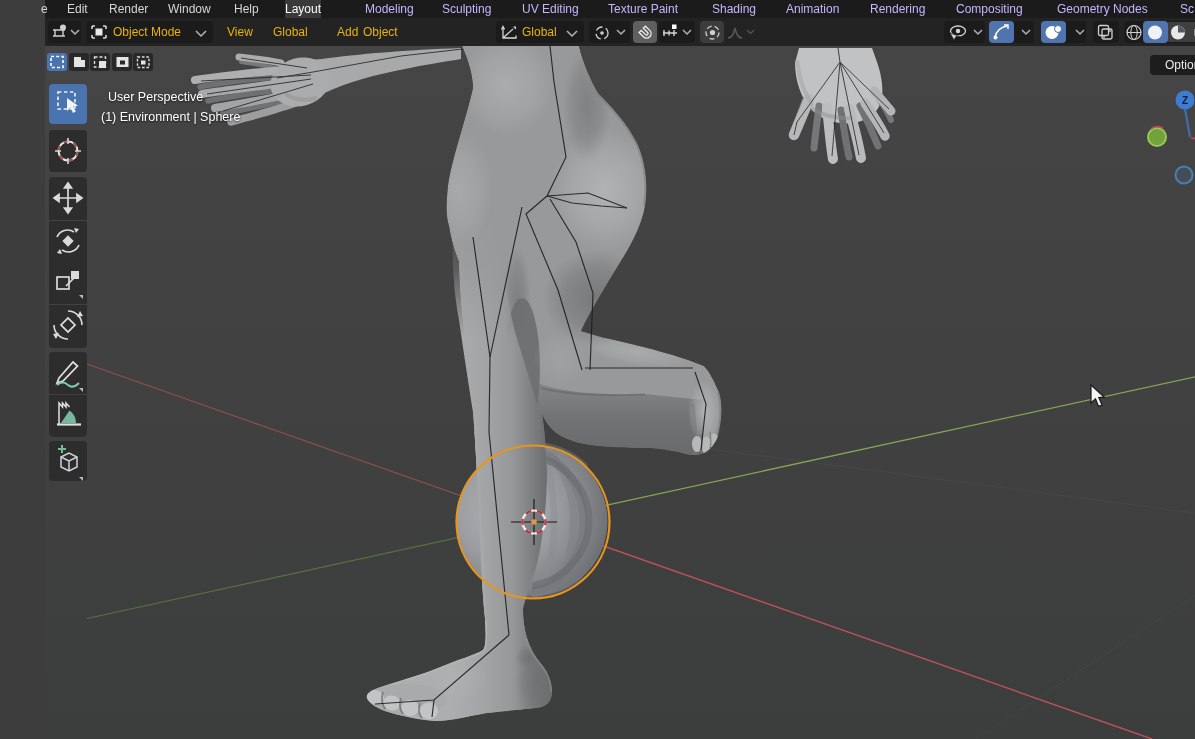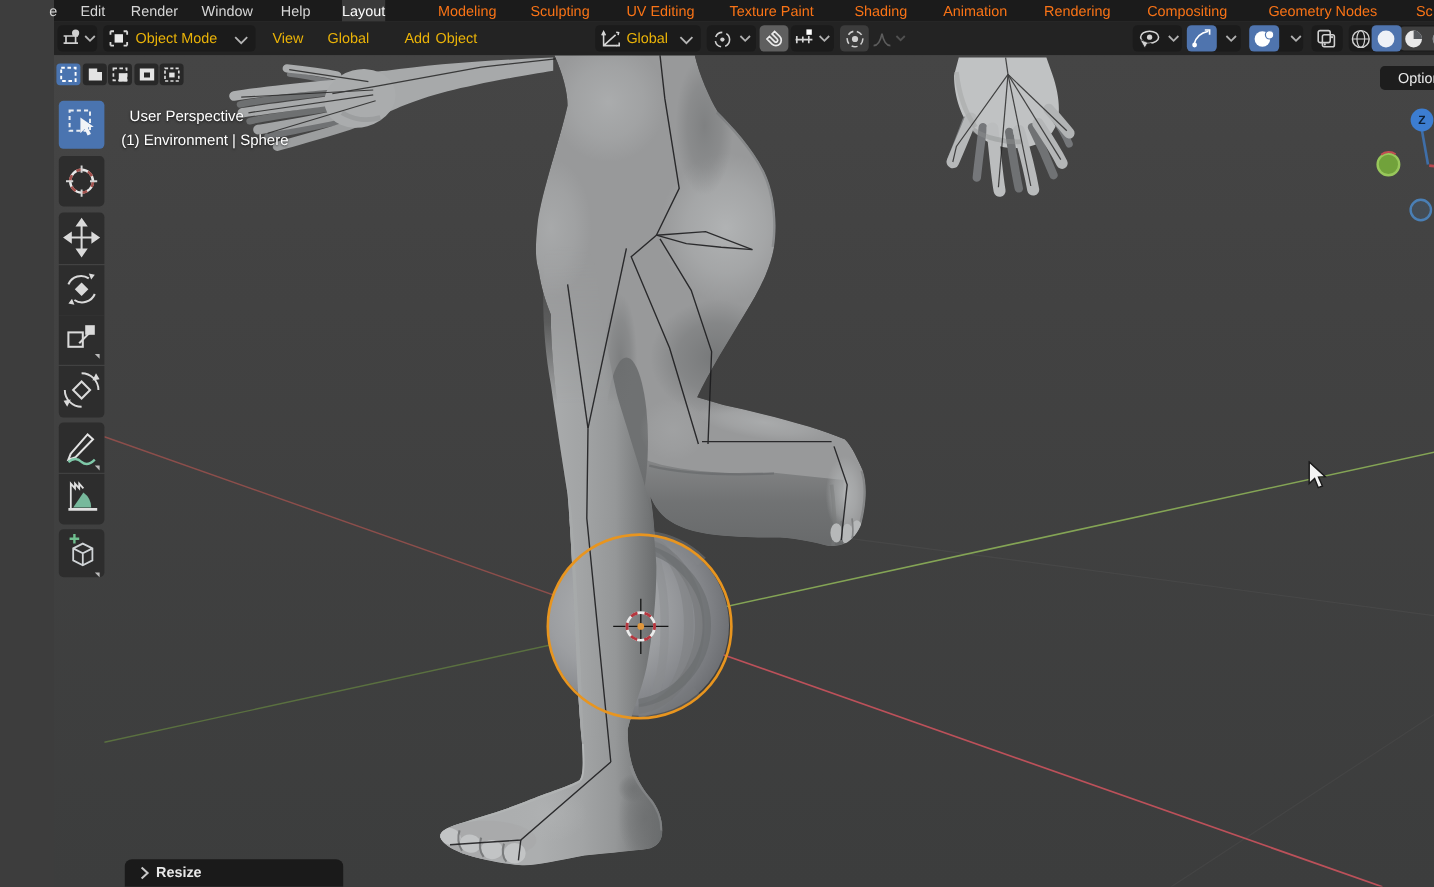--- a/index.html
+++ b/index.html
@@ -3,21 +3,21 @@
 <meta charset="utf-8">
 <style>
   * { margin:0; padding:0; box-sizing:border-box; }
   html,body { width:1195px; height:739px; overflow:hidden; background:#3d3d3d;
     font-family:"Liberation Sans", sans-serif; }
   #stage { position:relative; width:989px; height:739px;margin-left:45px; }
   
   #menubar { position:absolute; left:0; top:0; width:1195px; height:18px;
     background:#1b1b1b; color:#d6d6d6; font-size:12px; }
   .mi { position:absolute; top:1px; height:16px; line-height:16px; white-space:nowrap; }
-  .tab { color:#f97316; }
+  .tab { color:#c4b5fd; }
   .tab.active { color:#fdfdfd; background:#3a3a3a; padding:0 0; top:0; height:18px; line-height:18px;}
   
   #header { position:absolute; left:0; top:18px; width:1195px; height:28px;
     background:#232323; color:#d8d8d8; font-size:12px; }
   #header .btn { position:absolute; background:#1b1b1b; border-radius:4px; height:22px; top:3px; }
   #header .menu { position:absolute; top:6px; height:16px; line-height:16px; color:#eab308; }
   
   #viewport { position:absolute; left:0; top:46px; width:1195px; height:693px;
     background:linear-gradient(180deg,#454545 0%,#424242 30%,#3c3d3d 100%); }
   #vpsvg { position:absolute; left:0; top:0; }
@@ -497,24 +497,18 @@
       <g transform="translate(0,101.5)">
         <circle cx="19" cy="20" r="14" fill="#2a2a2a" opacity="0.75"></circle>
         <path d="M11.5 25 L15 13.5 h8 L26.5 25 Z M14 17.2 h10 M13 21 h12 M15.8 13.5 l-1.5 11.5 M19 13.5 v11.5 M22.2 13.5 l1.5 11.5" stroke="#e6e6e6" stroke-width="1.3" fill="none"></path>
       </g>
     </svg>
 
     <svg style="position:absolute;left:1185px;top:100px" width="10" height="22" viewBox="0 0 10 22">
       <path d="M8 2 L2 11 L8 20" stroke="#c9c9c9" stroke-width="1.8" fill="none"></path>
     </svg>
 
-    <div id="resize-panel">
-      <svg style="position:absolute;left:12px;top:6px" width="9" height="11" viewBox="0 0 9 11">
-          <path d="M2 1 L7 5.5 L2 10" stroke="#c9c9c9" stroke-width="1.7" fill="none"></path>
-        </svg>
-      <span style="position:absolute;left:26px;top:4px;font-weight:bold">Resize</span>
-    </div>
 
     <svg style="position:absolute;left:1044px;top:338px" width="22" height="26" viewBox="0 0 22 26">
       <path d="M2 1 L2 19 L6.5 14.8 L9.6 22.4 L13 21 L9.8 13.6 L15.4 13.2 Z" fill="#f4f4f4" stroke="#1a1a1a" stroke-width="1.2"></path>
     </svg>
   </div>
 </div>
 
 </body></html>

